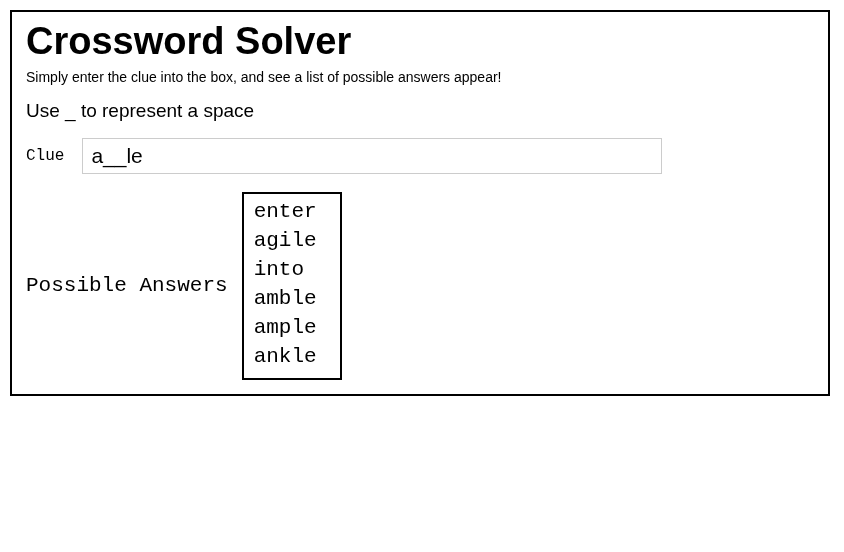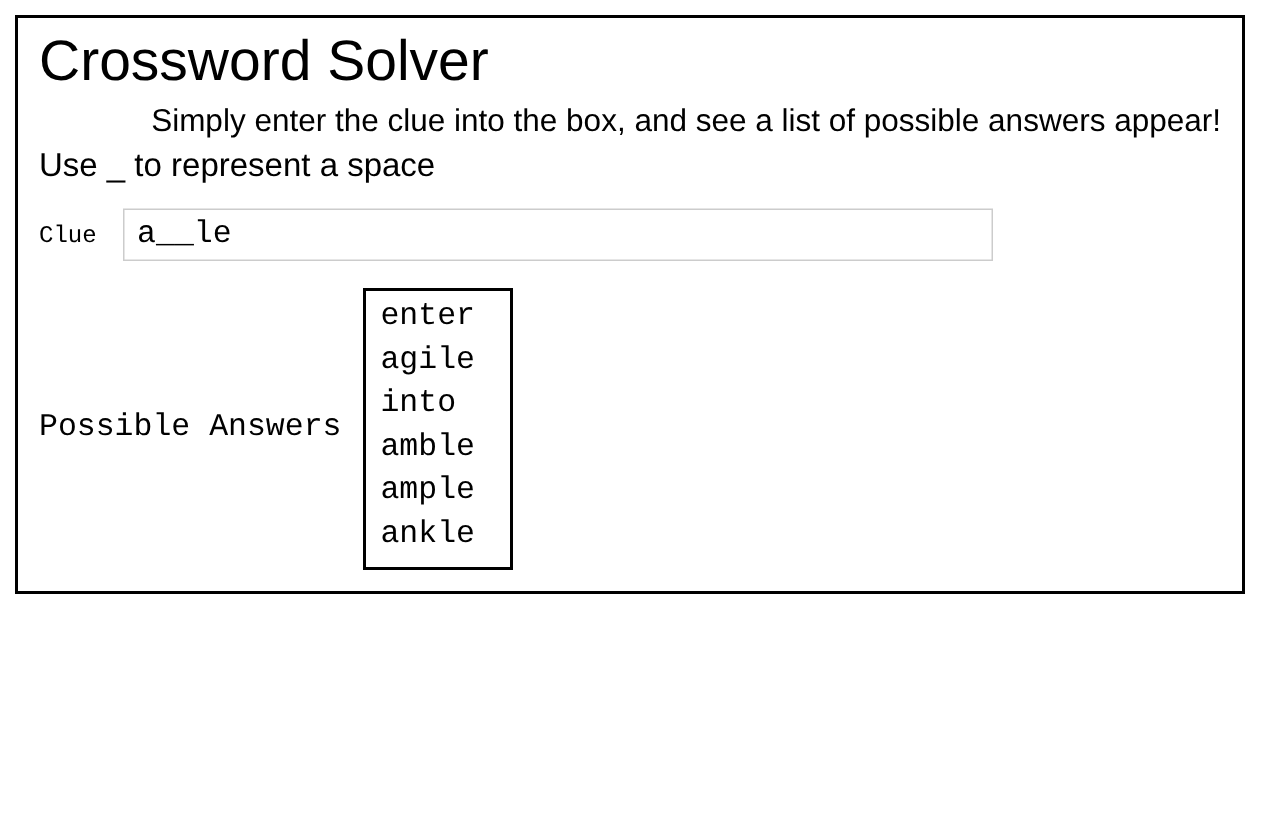--- a/index.html
+++ b/index.html
@@ -12,44 +12,43 @@
       font-family: Arial, Helvetica, sans-serif;
       padding: 10px;
     }
     .container {
       border: 2px solid #000;
       width: 820px;
       padding: 8px 14px 14px 14px;
     }
     .title {
       font-size: 38px;
-      font-weight: 400;
+      font-weight: 700;
       margin-bottom: 6px;
     }
     .subtitle {
-      font-size: 21px;
-      margin-bottom: 4px;
-      text-align: right;
+      font-size: 14px;
+      margin-bottom: 15px;
     }
     .hint {
-      font-size: 22px;
+      font-size: 19px;
       margin-bottom: 16px;
     }
     .clue-row {
       display: flex;
       align-items: center;
       margin-bottom: 18px;
     }
     .clue-label {
       font-family: "Courier New", Courier, monospace;
       font-size: 16px;
       margin-right: 18px;
     }
     .clue-input {
-      font-family: Liberation Mono, monospace;
+      font-family: Liberation Sans, sans-serif;
       font-size: 21px;
       padding: 5px 8px;
       border: 1px solid #ccc;
       width: 580px;
       outline: none;
     }
     .answers-row {
       display: flex;
       align-items: center;
     }

